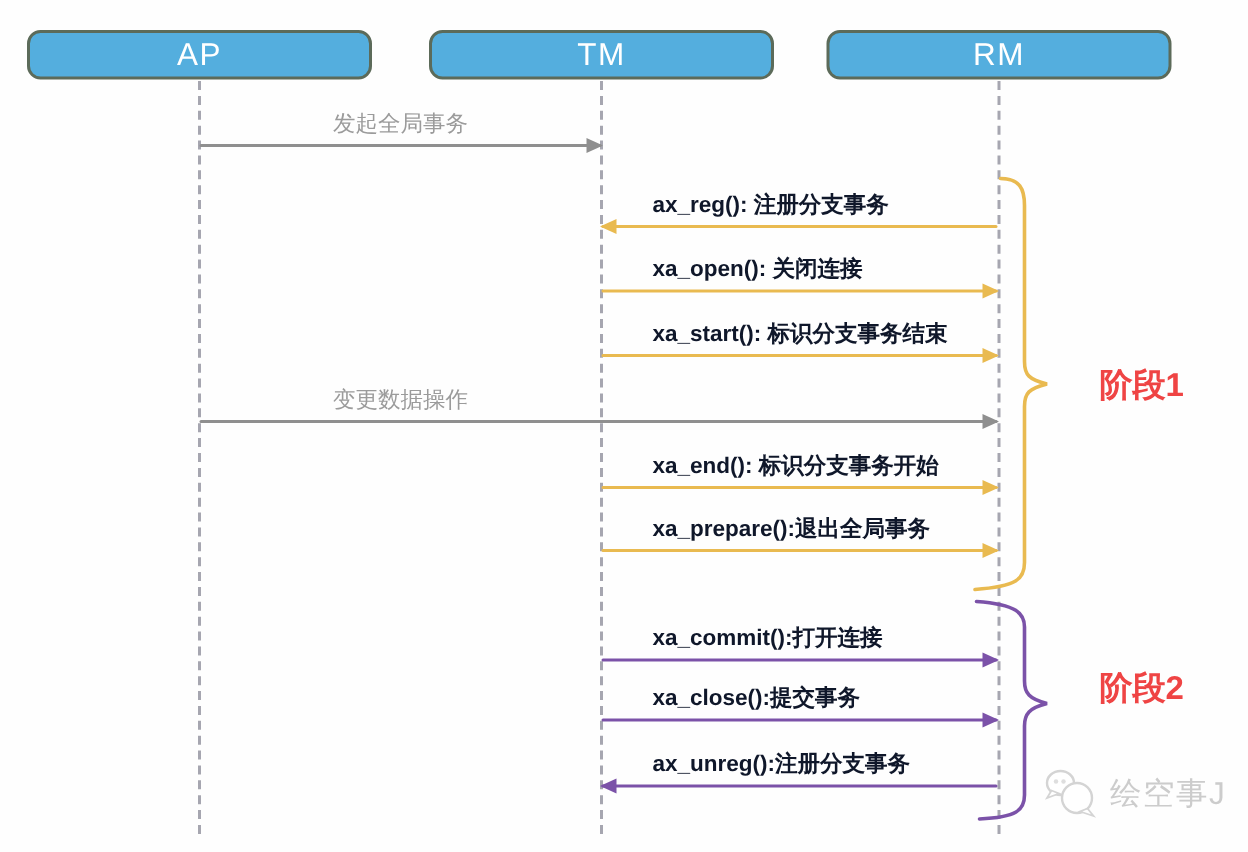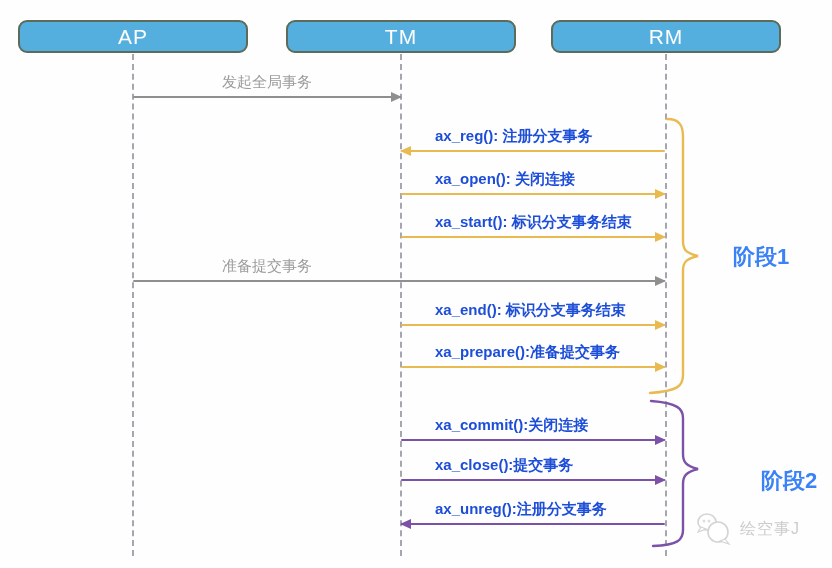--- a/index.html
+++ b/index.html
@@ -31,39 +31,39 @@
   .msg-line{position:absolute;left:0;right:0;top:-1px;height:2px;border-radius:1px;}
   .msg-label{
     position:absolute;left:0;right:0;bottom:5px;
     font-size:15px;white-space:nowrap;
   }
   .message.gray  .msg-line{background:#8f8f8f;}
   .message.gray  .msg-label{color:#9b9b9b;font-weight:400;text-align:center;}
   .message.yellow .msg-line{background:#e9ba50;}
   .message.purple .msg-line{background:#7b52a8;}
   .message.yellow .msg-label,.message.purple .msg-label{
-    color:#1d4ed8;font-weight:700;text-align:left;padding-left:34px;font-size:15px;
+    color:#0f172a;font-weight:700;text-align:left;padding-left:34px;font-size:15px;
   }
   .arrowhead{position:absolute;top:-5px;width:0;height:0;border-top:5px solid transparent;border-bottom:5px solid transparent;}
   .arrowhead.to-right{right:-1px;border-left:11px solid;}
   .arrowhead.to-left{left:-1px;border-right:11px solid;}
   .message.gray   .arrowhead{border-left-color:#8f8f8f;border-right-color:#8f8f8f;}
   .message.yellow .arrowhead{border-left-color:#e9ba50;border-right-color:#e9ba50;}
   .message.purple .arrowhead{border-left-color:#7b52a8;border-right-color:#7b52a8;}
   
   .brace-svg{position:absolute;left:0;top:0;pointer-events:none;}
   .phase-label{
-    position:absolute;left:701px;color:#3b82f6;font-weight:700;font-size:22px;white-space:nowrap;padding-left:32px;
+    position:absolute;left:701px;color:#ef4444;font-weight:700;font-size:22px;white-space:nowrap;padding-left:32px;
   }
   .phase-label.p1{top:242px;}
-  .phase-label.p2{top:466px;margin-left:28px;}
+  .phase-label.p2{top:444px;}
   
   .watermark{
     position:absolute;left:694px;top:512px;display:flex;align-items:center;
-    color:#cccccc;font-size:16px;white-space:nowrap;
+    color:#cccccc;font-size:21px;white-space:nowrap;
   }
   .watermark .wm-text{margin-left:6px;letter-spacing:1px;}
 </style>
 </head>
 <body>
 
 <div class="canvas">
 
   <div class="actor tm">
     <span>TM</span>
@@ -97,39 +97,39 @@
     <span class="arrowhead to-right"></span>
   </div>
 
   <div class="message yellow" style="left:401px;top:237px;width:264px;">
     <div class="msg-label">xa_start(): 标识分支事务结束</div>
     <div class="msg-line"></div>
     <span class="arrowhead to-right"></span>
   </div>
 
   <div class="message gray" style="left:133px;top:281px;width:532px;">
-    <div class="msg-label" style="right:auto;width:268px;">准备提交事务</div>
+    <div class="msg-label" style="right:auto;width:268px;">变更数据操作</div>
     <div class="msg-line"></div>
     <span class="arrowhead to-right"></span>
   </div>
 
   <div class="message yellow" style="left:401px;top:325px;width:264px;">
-    <div class="msg-label">xa_end(): 标识分支事务结束</div>
+    <div class="msg-label">xa_end(): 标识分支事务开始</div>
     <div class="msg-line"></div>
     <span class="arrowhead to-right"></span>
   </div>
 
   <div class="message yellow" style="left:401px;top:367px;width:264px;">
-    <div class="msg-label">xa_prepare():准备提交事务</div>
+    <div class="msg-label">xa_prepare():退出全局事务</div>
     <div class="msg-line"></div>
     <span class="arrowhead to-right"></span>
   </div>
 
   <div class="message purple" style="left:401px;top:440px;width:264px;">
-    <div class="msg-label">xa_commit():关闭连接</div>
+    <div class="msg-label">xa_commit():打开连接</div>
     <div class="msg-line"></div>
     <span class="arrowhead to-right"></span>
   </div>
 
   <div class="message purple" style="left:401px;top:480px;width:264px;">
     <div class="msg-label">xa_close():提交事务</div>
     <div class="msg-line"></div>
     <span class="arrowhead to-right"></span>
   </div>
 

